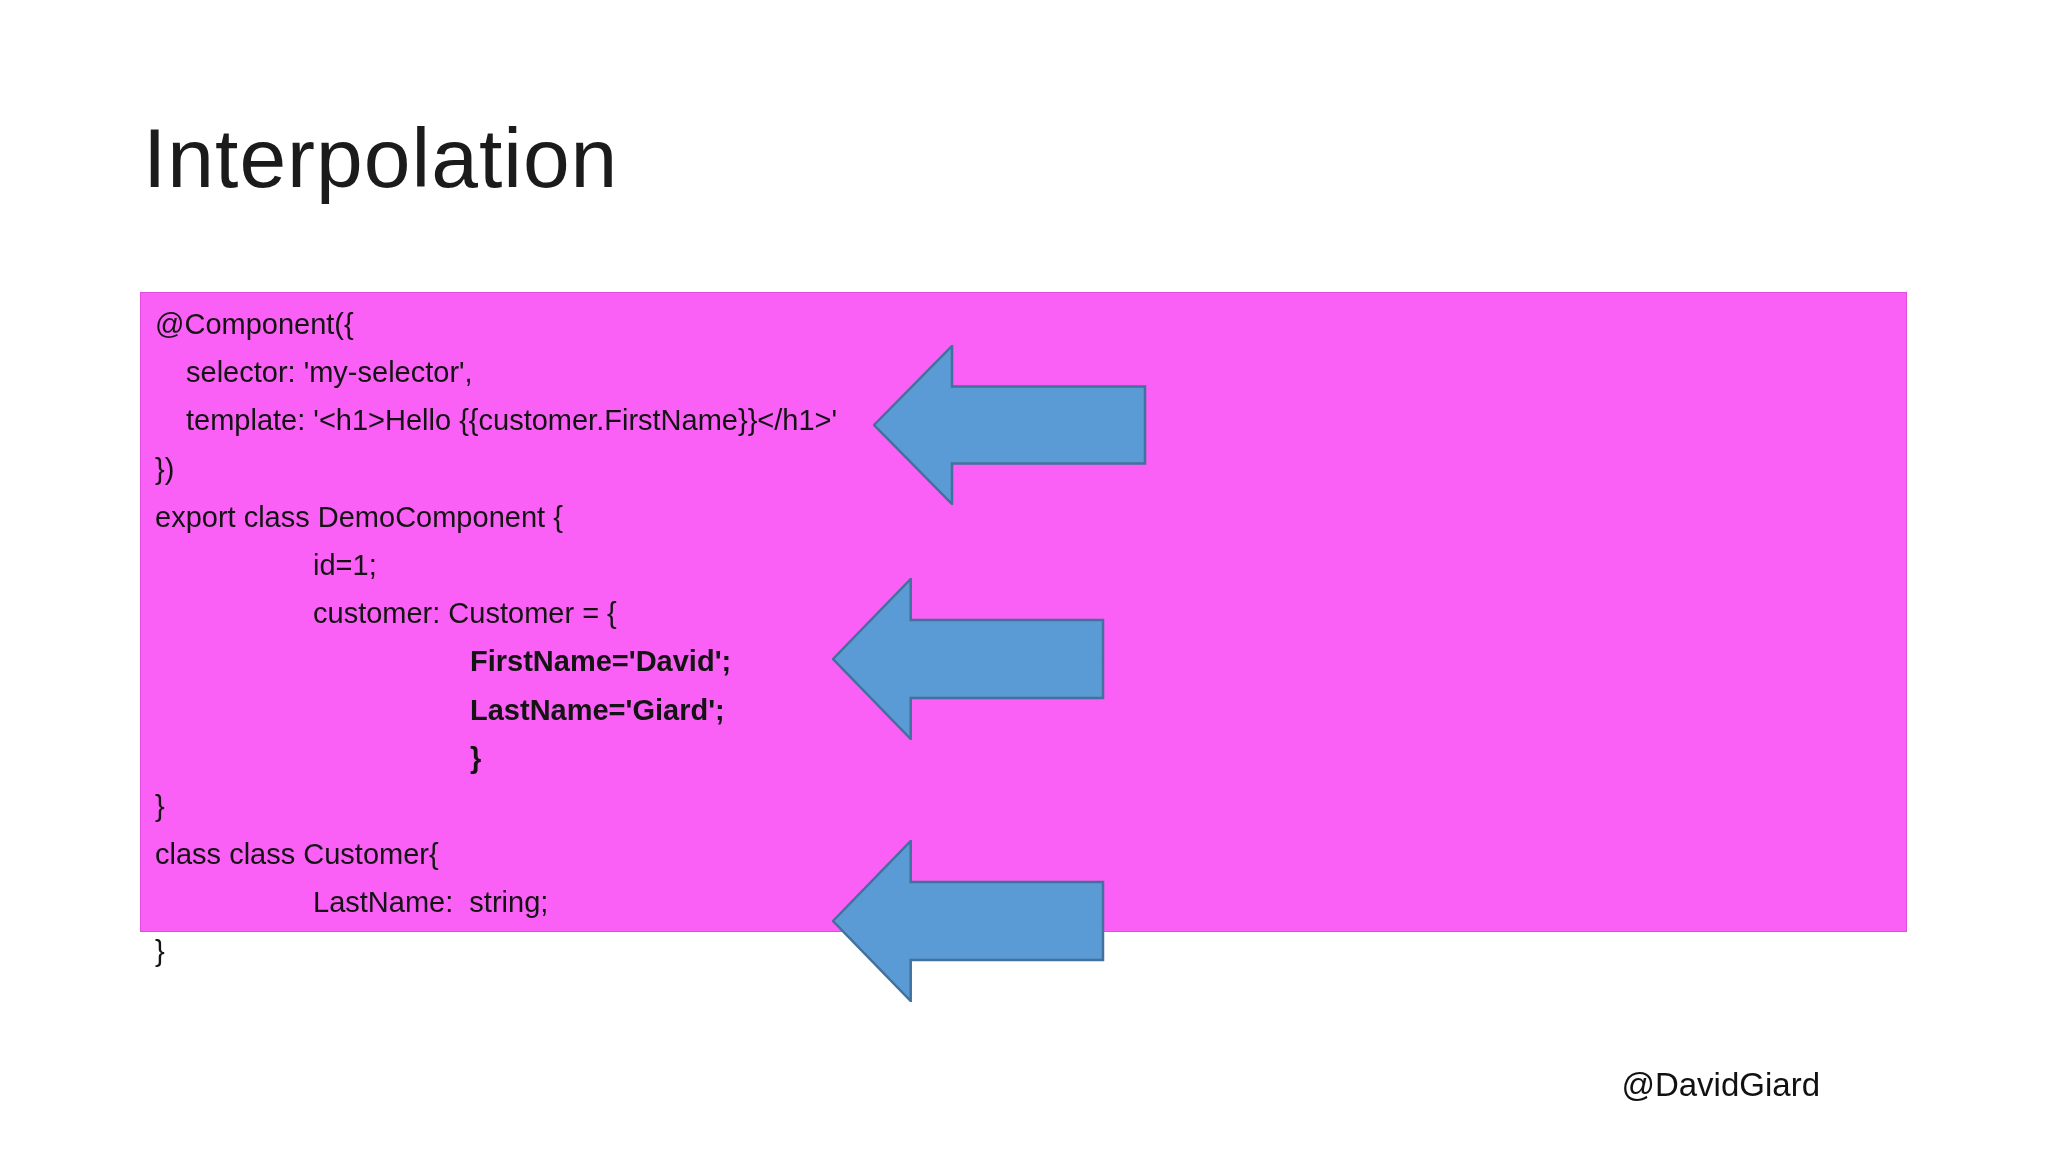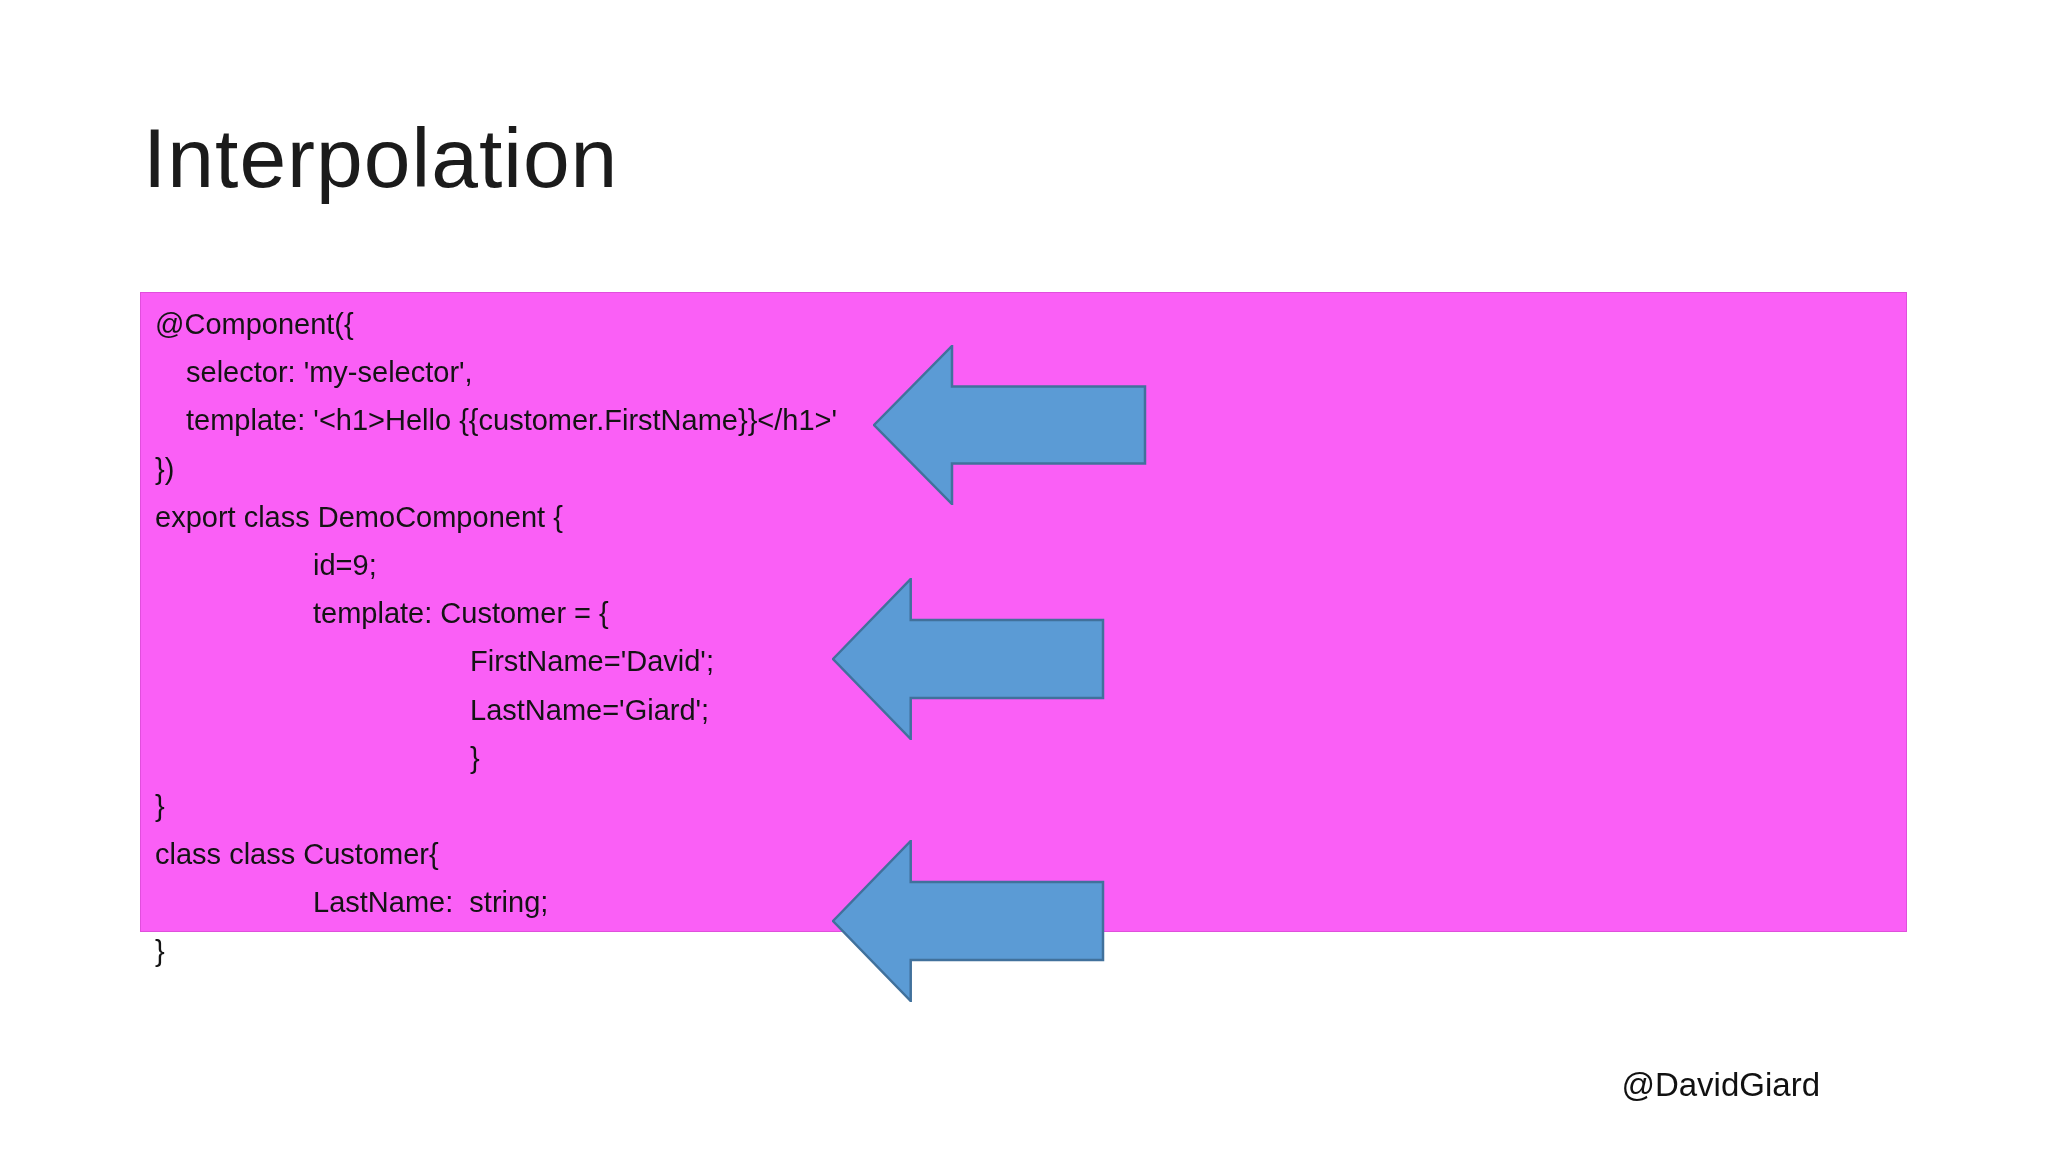--- a/index.html
+++ b/index.html
@@ -27,21 +27,21 @@
     border:1px solid var(--box-border);
     padding:7px 0 0 14px;
   }
   .code-line{
     font-size:29px;color:var(--ink);line-height:48.2px;
     white-space:pre;
   }
   .indent-0{padding-left:0;}
   .indent-1{padding-left:31px;}
   .indent-2{padding-left:158px;}
-  .indent-3{padding-left:315px;}
+  .indent-3{padding-left:315px;font-weight:bold;}
 
   .arrow{position:absolute;}
   .arrow svg{display:block;width:100%;height:100%;}
   .arrow-1{left:873px;top:345px;width:274px;height:160px;}
   .arrow-2{left:832px;top:578px;width:273px;height:162px;}
   .arrow-3{left:832px;top:840px;width:273px;height:162px;}
 
   .footer-handle{
     position:absolute;right:228px;top:1066px;
     font-size:33px;color:#111;
@@ -54,22 +54,22 @@
 
   <div class="slide-title">Interpolation</div>
 
   <div class="code-box">
     <div id="code-lines">
         <div class="code-line indent-0">@Component({</div>
         <div class="code-line indent-1">selector: 'my-selector',</div>
         <div class="code-line indent-1">template: '&lt;h1&gt;Hello {{customer.FirstName}}&lt;/h1&gt;'</div>
         <div class="code-line indent-0">})</div>
         <div class="code-line indent-0">export class DemoComponent {</div>
-        <div class="code-line indent-2">id=9;</div>
-        <div class="code-line indent-2">template: Customer = {</div>
+        <div class="code-line indent-2">id=1;</div>
+        <div class="code-line indent-2">customer: Customer = {</div>
         <div class="code-line indent-3">FirstName='David';</div>
         <div class="code-line indent-3">LastName='Giard';</div>
         <div class="code-line indent-3">}</div>
         <div class="code-line indent-0">}</div>
         <div class="code-line indent-0">class class Customer{</div>
         <div class="code-line indent-2">LastName:  string;</div>
         <div class="code-line indent-0">}</div>
       </div>
   </div>
 

